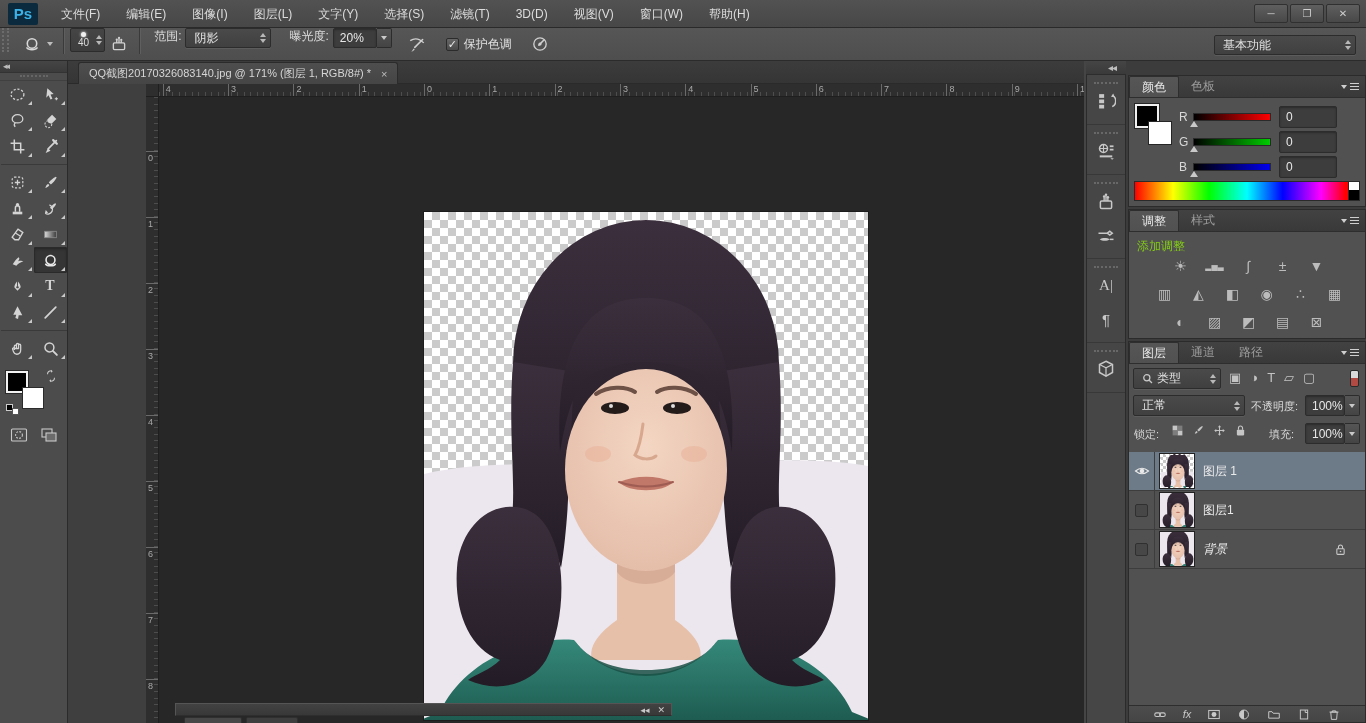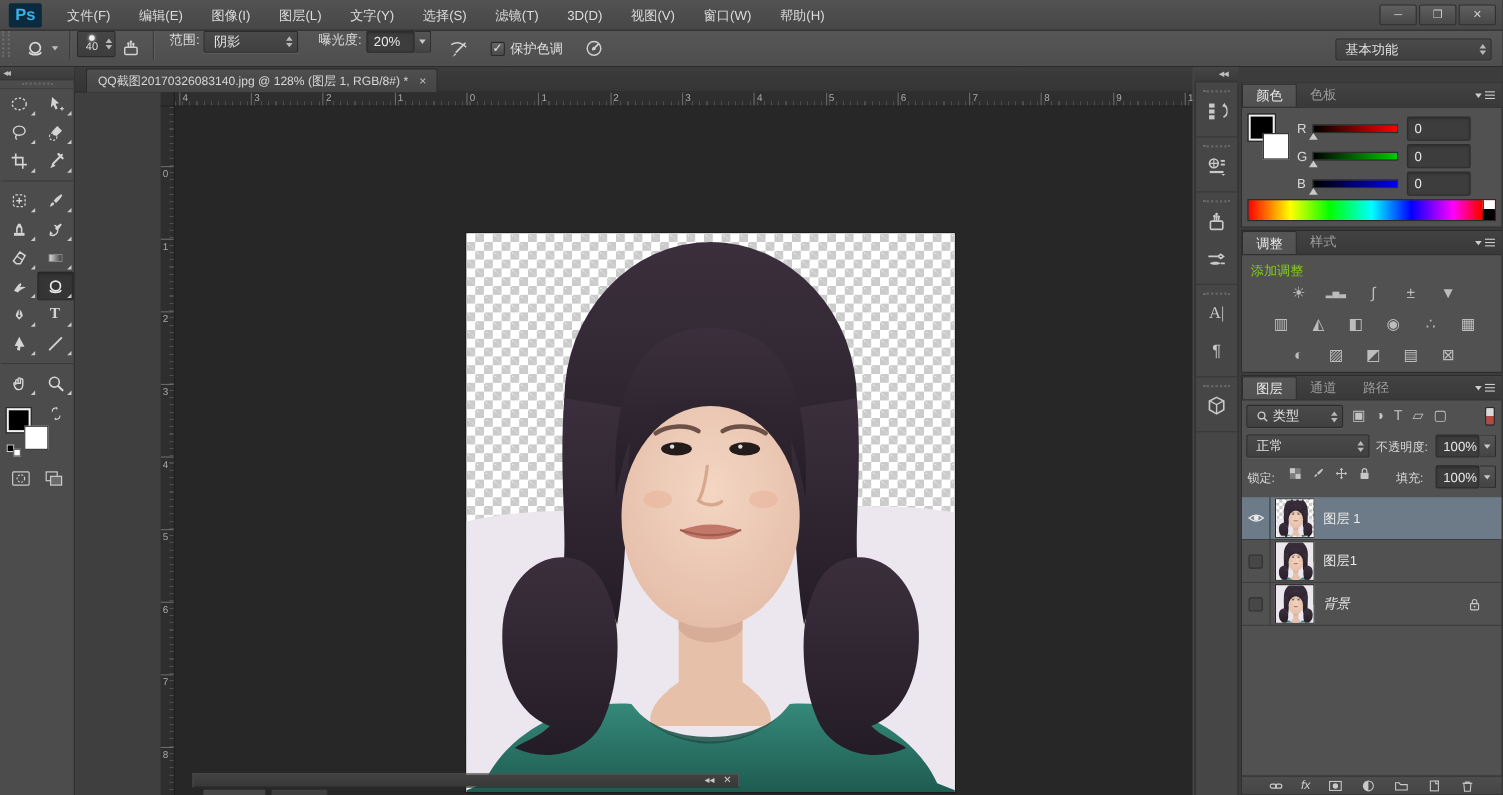--- a/index.html
+++ b/index.html
@@ -447,21 +447,21 @@
     <svg class="icon" width="18" height="16" viewBox="0 0 18 16">
       <rect x="2" y="2" width="10" height="8" fill="none" stroke="#c9c9c9" stroke-width="1.1"></rect>
       <rect x="6" y="6" width="10" height="8" fill="#6b6b6b" stroke="#c9c9c9" stroke-width="1.1"></rect>
     </svg>
   </div>
 </div>
 
 <div id="docwin" class="abs">
   <div id="tabbar" class="abs">
     <div class="doctab">
-      <span>QQ截图20170326083140.jpg @ 128% (图层 1, RGB/8#) *</span>
+      <span>QQ截图20170326083140.jpg @ 171% (图层 1, RGB/8#) *</span>
       <span class="x">×</span>
     </div>
   </div>
   <div id="rulerCorner" class="abs"></div>
   <div id="rulerH" class="abs">
       <div class="rtick" style="left: 3.8px;">
         <span>4</span>
       </div>
       <div class="rtick" style="left: 69.1px;">
         <span>3</span>

